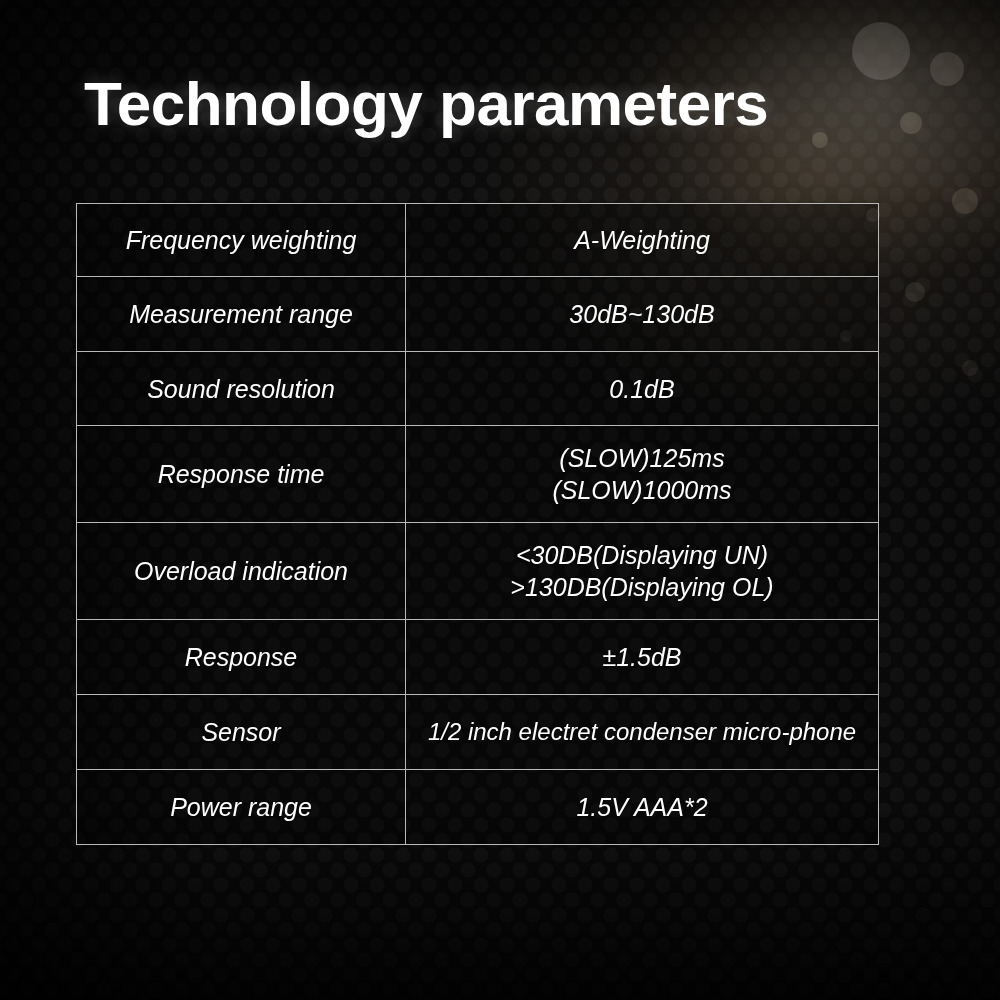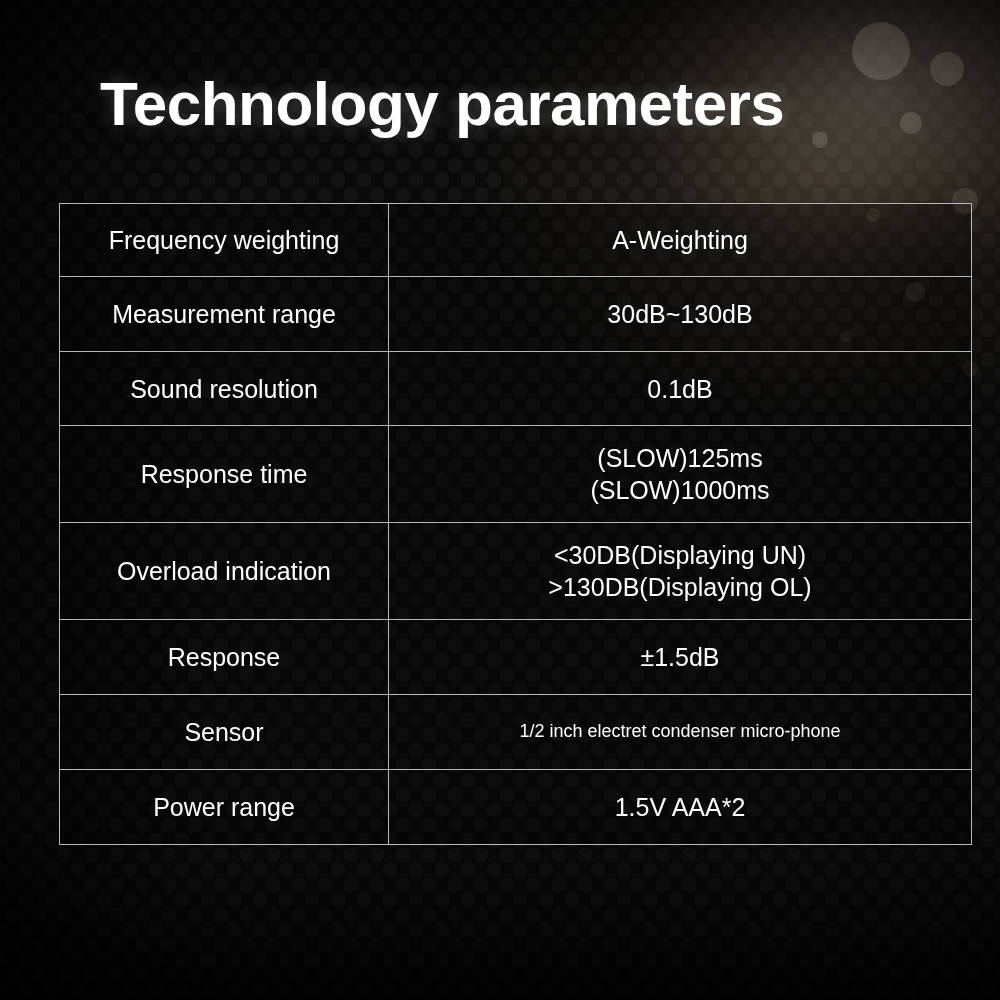--- a/index.html
+++ b/index.html
@@ -56,30 +56,30 @@
   #title {
     position: absolute;
     left: 84px;
     top: 68px;
     font-size: 62px;
     font-weight: bold;
     color: #ffffff;
     letter-spacing: -0.5px;
     text-shadow: 0 0 18px rgba(255,255,255,0.22);
     white-space: nowrap;
-    margin-left: 16px;
   }
 
   #spec-table {
     position: absolute;
-    left: 59px;
+    left: 76px;
     top: 203px;
-    width: 913px;
+    width: 803px;
     border-collapse: collapse;
     table-layout: fixed;
+    font-style: italic;
   }
   #spec-table td {
     border: 1px solid #b9b9b9;
     color: #ffffff;
     font-size: 25px;
     text-align: center;
     vertical-align: middle;
     line-height: 1.28;
     padding: 0 6px;
     background: rgba(0,0,0,0.28);
@@ -89,21 +89,21 @@
   }
   #spec-table tr.r1 td { height: 72px; }
   #spec-table tr.r2 td { height: 74px; }
   #spec-table tr.r3 td { height: 74px; }
   #spec-table tr.r4 td { height: 73px; }
   #spec-table tr.r5 td { height: 96px; }
   #spec-table tr.r6 td { height: 96px; }
   #spec-table tr.r7 td { height: 74px; }
   #spec-table tr.r8 td { height: 74px; }
   #spec-table tr.r9 td { height: 74px; }
-  #spec-table td.value.small { font-size: 18px; }
+  #spec-table td.value.small { font-size: 24px; }
   .vline { display: block; }
 </style>
 </head>
 <body>
 
 <div id="page">
 
   <div id="hex"></div>
 
   <div class="bokeh" style="left:852px;top:22px;width:58px;height:58px;background:rgba(255,246,228,0.30);"></div>

